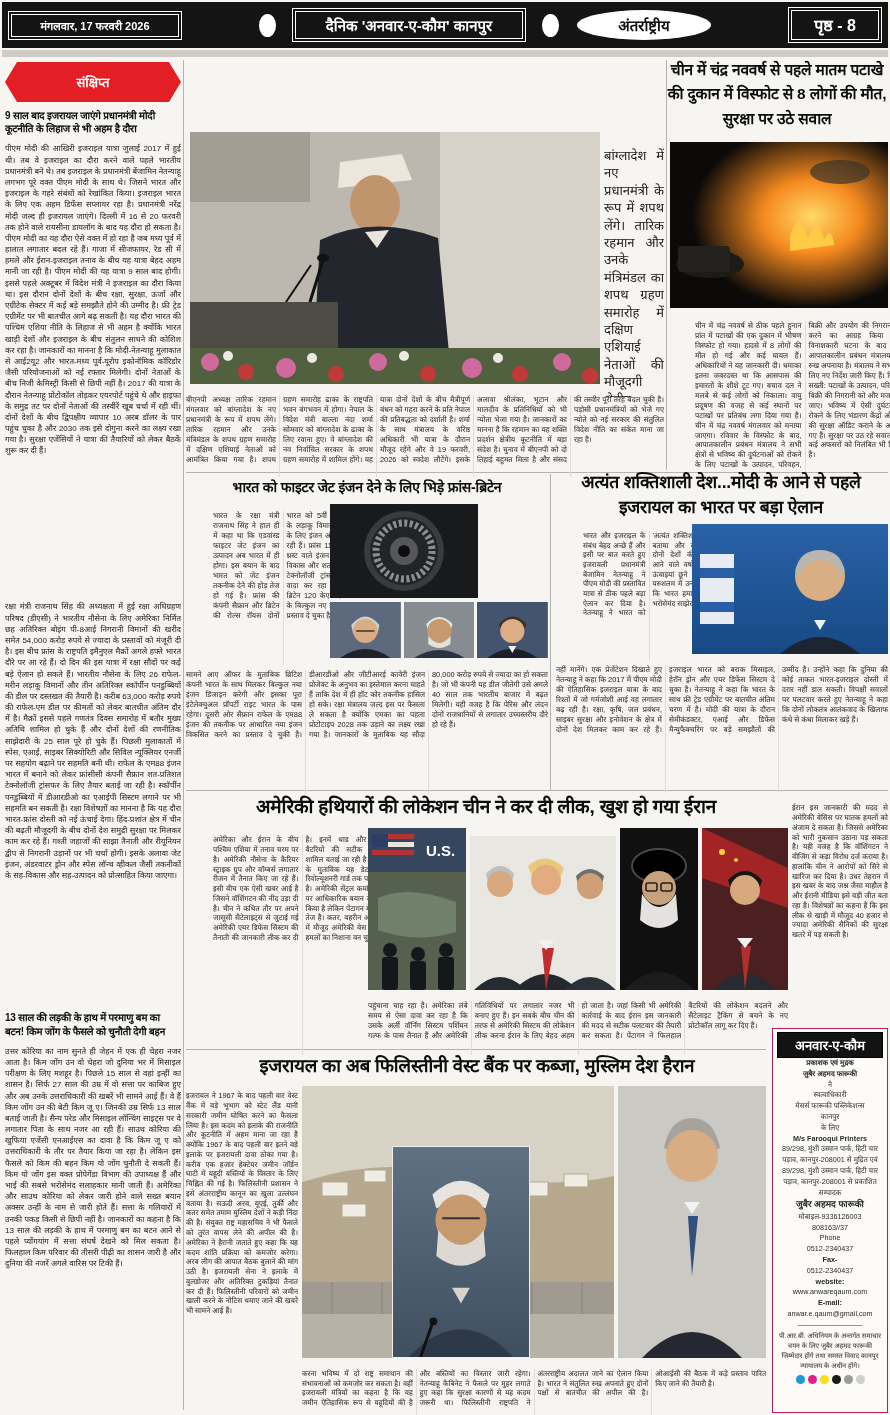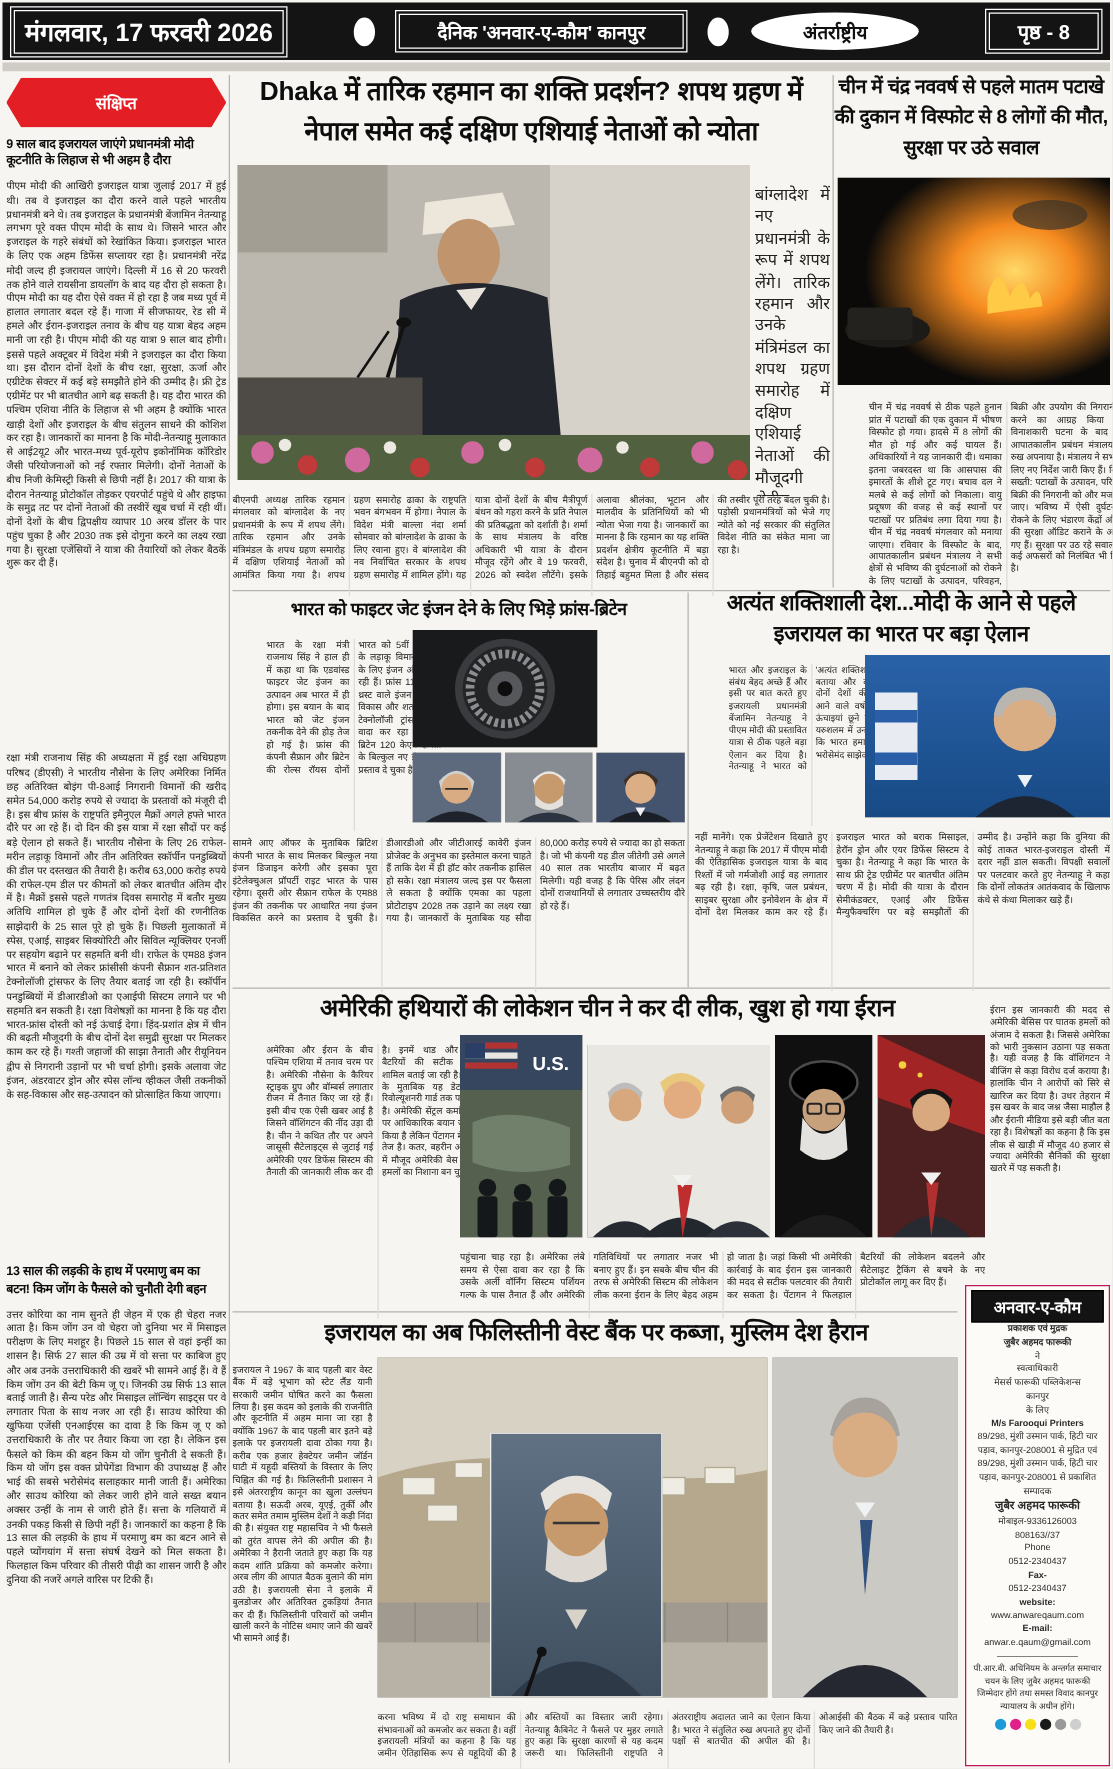--- a/index.html
+++ b/index.html
@@ -4,21 +4,21 @@
 <style>
   html,body{margin:0;padding:0;background:#e7e5e0;}
   .page{position:relative;width:890px;height:1415px;background:#f6f5f1;overflow:hidden;
         font-family:"Liberation Sans",sans-serif;color:#1c1c1c;}
   .abs{position:absolute;}
   
   .masthead{left:2px;top:2px;width:886px;height:46px;background:#141414;display:flex;align-items:center;}
   .dblbox{border:1px solid #fff;padding:2px;}
   .dblbox>span{display:block;border:1px solid #fff;padding:3px 8px;color:#fff;font-weight:bold;
                text-align:center;white-space:nowrap;}
-  .m-date{margin-left:6px;} .m-date>span{font-size:20px;min-width:150px;}
+  .m-date{margin-left:6px;} .m-date>span{font-size:11px;min-width:150px;}
   .m-dot{width:17px;height:23px;background:#fff;border-radius:50%;}
   .d1{margin-left:auto;} .d2{margin-left:16px;}
   .m-title{margin-left:16px;} .m-title>span{font-size:15px;min-width:210px;}
   .m-sec{margin-left:18px;width:134px;height:30px;background:#fff;color:#111;border-radius:50%;
          display:flex;align-items:center;justify-content:center;font-weight:bold;font-size:15px;}
   .m-page{margin-left:auto;margin-right:6px;} .m-page>span{font-size:16px;min-width:70px;}
   .strip{left:2px;top:50px;width:886px;height:7px;background:#cfccc6;}
   
   .vrule{width:1px;background:#b6b3ac;} .hrule{height:1px;background:#b6b3ac;}
   
@@ -95,21 +95,20 @@
         <div class="brief">
         <p class="bbody">रक्षा मंत्री राजनाथ सिंह की अध्यक्षता में हुई रक्षा अधिग्रहण परिषद (डीएसी) ने भारतीय नौसेना के लिए अमेरिका निर्मित छह अतिरिक्त बोइंग पी-8आई निगरानी विमानों की खरीद समेत 54,000 करोड़ रुपये से ज्यादा के प्रस्तावों को मंजूरी दी है। इस बीच फ्रांस के राष्ट्रपति इमैनुएल मैक्रों अगले हफ्ते भारत दौरे पर आ रहे हैं। दो दिन की इस यात्रा में रक्षा सौदों पर कई बड़े ऐलान हो सकते हैं। भारतीय नौसेना के लिए 26 राफेल-मरीन लड़ाकू विमानों और तीन अतिरिक्त स्कॉर्पीन पनडुब्बियों की डील पर दस्तखत की तैयारी है। करीब 63,000 करोड़ रुपये की राफेल-एम डील पर कीमतों को लेकर बातचीत अंतिम दौर में है। मैक्रों इससे पहले गणतंत्र दिवस समारोह में बतौर मुख्य अतिथि शामिल हो चुके हैं और दोनों देशों की रणनीतिक साझेदारी के 25 साल पूरे हो चुके हैं। पिछली मुलाकातों में स्पेस, एआई, साइबर सिक्योरिटी और सिविल न्यूक्लियर एनर्जी पर सहयोग बढ़ाने पर सहमति बनी थी। राफेल के एम88 इंजन भारत में बनाने को लेकर फ्रांसीसी कंपनी सैफ्रान शत-प्रतिशत टेक्नोलॉजी ट्रांसफर के लिए तैयार बताई जा रही है। स्कॉर्पीन पनडुब्बियों में डीआरडीओ का एआईपी सिस्टम लगाने पर भी सहमति बन सकती है। रक्षा विशेषज्ञों का मानना है कि यह दौरा भारत-फ्रांस दोस्ती को नई ऊंचाई देगा। हिंद-प्रशांत क्षेत्र में चीन की बढ़ती मौजूदगी के बीच दोनों देश समुद्री सुरक्षा पर मिलकर काम कर रहे हैं। गश्ती जहाजों की साझा तैनाती और रीयूनियन द्वीप से निगरानी उड़ानों पर भी चर्चा होगी। इसके अलावा जेट इंजन, अंडरवाटर ड्रोन और स्पेस लॉन्च व्हीकल जैसी तकनीकों के सह-विकास और सह-उत्पादन को प्रोत्साहित किया जाएगा।</p>
       </div>
         <div class="brief">
         <h3 class="bhead">13 साल की लड़की के हाथ में परमाणु बम का बटन! किम जोंग के फैसले को चुनौती देगी बहन</h3>
         <p class="bbody">उत्तर कोरिया का नाम सुनते ही जेहन में एक ही चेहरा नजर आता है। किम जोंग उन वो चेहरा जो दुनिया भर में मिसाइल परीक्षण के लिए मशहूर है। पिछले 15 साल से वहां इन्हीं का शासन है। सिर्फ 27 साल की उम्र में वो सत्ता पर काबिज हुए और अब उनके उत्तराधिकारी की खबरें भी सामने आई हैं। वे हैं किम जोंग उन की बेटी किम जू ए। जिनकी उम्र सिर्फ 13 साल बताई जाती है। सैन्य परेड और मिसाइल लॉन्चिंग साइट्स पर वे लगातार पिता के साथ नजर आ रही हैं। साउथ कोरिया की खुफिया एजेंसी एनआईएस का दावा है कि किम जू ए को उत्तराधिकारी के तौर पर तैयार किया जा रहा है। लेकिन इस फैसले को किम की बहन किम यो जोंग चुनौती दे सकती हैं। किम यो जोंग इस वक्त प्रोपेगेंडा विभाग की उपाध्यक्ष हैं और भाई की सबसे भरोसेमंद सलाहकार मानी जाती हैं। अमेरिका और साउथ कोरिया को लेकर जारी होने वाले सख्त बयान अक्सर उन्हीं के नाम से जारी होते हैं। सत्ता के गलियारों में उनकी पकड़ किसी से छिपी नहीं है। जानकारों का कहना है कि 13 साल की लड़की के हाथ में परमाणु बम का बटन आने से पहले प्योंगयांग में सत्ता संघर्ष देखने को मिल सकता है। फिलहाल किम परिवार की तीसरी पीढ़ी का शासन जारी है और दुनिया की नजरें अगले वारिस पर टिकी हैं।</p>
       </div>
       </div>
   </div>
 
-  <h1 class="abs lead-head">Dhaka में तारिक रहमान का शक्ति प्रदर्शन? शपथ ग्रहण में नेपाल समेत कई दक्षिण एशियाई नेताओं को न्योता</h1>
   <div class="abs photo" style="left:190px;top:132px;width:410px;height:252px;">
     <svg viewBox="0 0 410 252" preserveAspectRatio="none">
       <rect width="410" height="252" fill="#bdb8af"></rect>
       <rect x="250" width="160" height="252" fill="#d6d2c9"></rect>
       <rect width="120" height="70" fill="#a39e94"></rect>
       <path d="M150 30 l62 -8 l10 26 l-74 8 z" fill="#ece7da"></path>
       <ellipse cx="185" cy="72" rx="25" ry="29" fill="#c0946c"></ellipse>
       <path d="M130 108 q55 -26 118 -2 l14 146 h-140 z" fill="#23262c"></path>
       <path d="M175 100 l12 16 l12 -18 z" fill="#e8e4dc"></path>
       <rect y="170" width="148" height="82" fill="#4e4a45"></rect>

